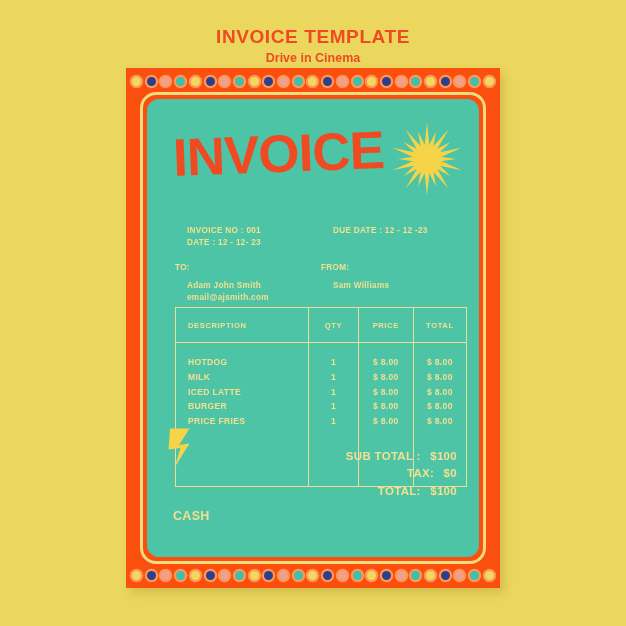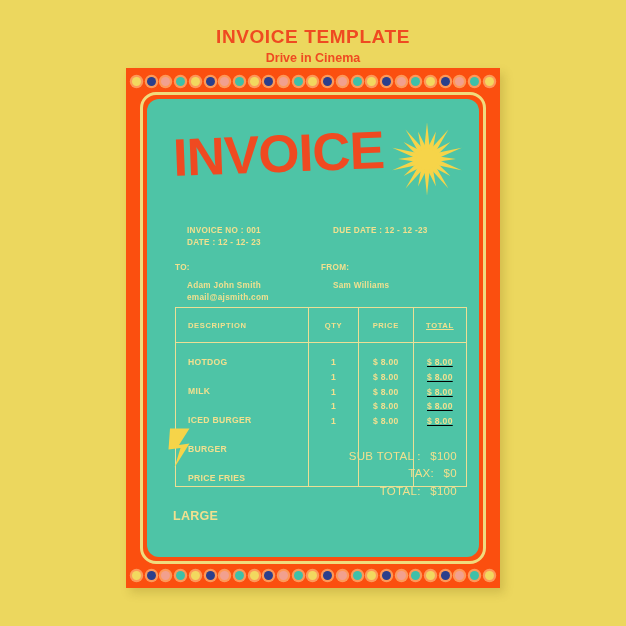--- a/index.html
+++ b/index.html
@@ -140,24 +140,24 @@
   }
   #table-head {
     display: flex;
     height: 34px;
     border-bottom: 1.4px solid #ecdf95;
   }
   #table-body {
     flex: 1;
     display: flex;
   }
-  .col-desc { width: 46%; justify-content: space-between; }
+  .col-desc { width: 46%; }
   .col-qty { width: 17%; }
   .col-price { width: 19%; }
-  .col-total { width: 18%; text-decoration: underline; }
+  .col-total { width: 18%; }
   #table-head > div,
   #table-body > div {
     box-sizing: border-box;
     border-right: 1.4px solid #ecdf95;
     display: flex;
     flex-direction: column;
   }
   #table-head > div:last-child,
   #table-body > div:last-child { border-right: none; }
   #table-head > div {
@@ -183,21 +183,21 @@
   #table-body .col-qty .cell,
   #table-body .col-price .cell,
   #table-body .col-total .cell { text-align: center; }
   
   #totals {
     position: absolute;
     right: 22px;
     bottom: 56px;
     text-align: right;
     font-size: 11.5px;
-    font-weight: normal;
+    font-weight: bold;
     color: #f1e08f;
     line-height: 1.55;
     letter-spacing: 0.3px;
   }
   .total-row span + span { margin-left: 6px; }
   
   #bolt-icon {
     position: absolute;
     left: 20px;
     bottom: 88px;
@@ -339,21 +339,21 @@
         <div id="table-head">
           <div class="col-desc">DESCRIPTION</div>
           <div class="col-qty">QTY</div>
           <div class="col-price">PRICE</div>
           <div class="col-total">TOTAL</div>
         </div>
         <div id="table-body">
           <div class="col-desc" id="body-desc">
               <div class="cell">HOTDOG</div>
               <div class="cell">MILK</div>
-              <div class="cell">ICED BURGER</div>
+              <div class="cell">ICED LATTE</div>
               <div class="cell">BURGER</div>
               <div class="cell">PRICE FRIES</div>
             </div>
           <div class="col-qty" id="body-qty">
               <div class="cell">1</div>
               <div class="cell">1</div>
               <div class="cell">1</div>
               <div class="cell">1</div>
               <div class="cell">1</div>
             </div>
@@ -389,18 +389,18 @@
         </div>
       </div>
 
       <div id="bolt-icon">
         <svg viewBox="0 0 40 56" width="30" height="42" aria-hidden="true">
           <polygon points="4,2 30,2 16,24 30,22 10,54 18,28 2,30" fill="#f6d449"></polygon>
         </svg>
       </div>
 
       <div id="payment">
-        <div>LARGE</div>
+        <div>CASH</div>
       </div>
 
     </div>
   </div>
 </div>
 
 </body></html>

